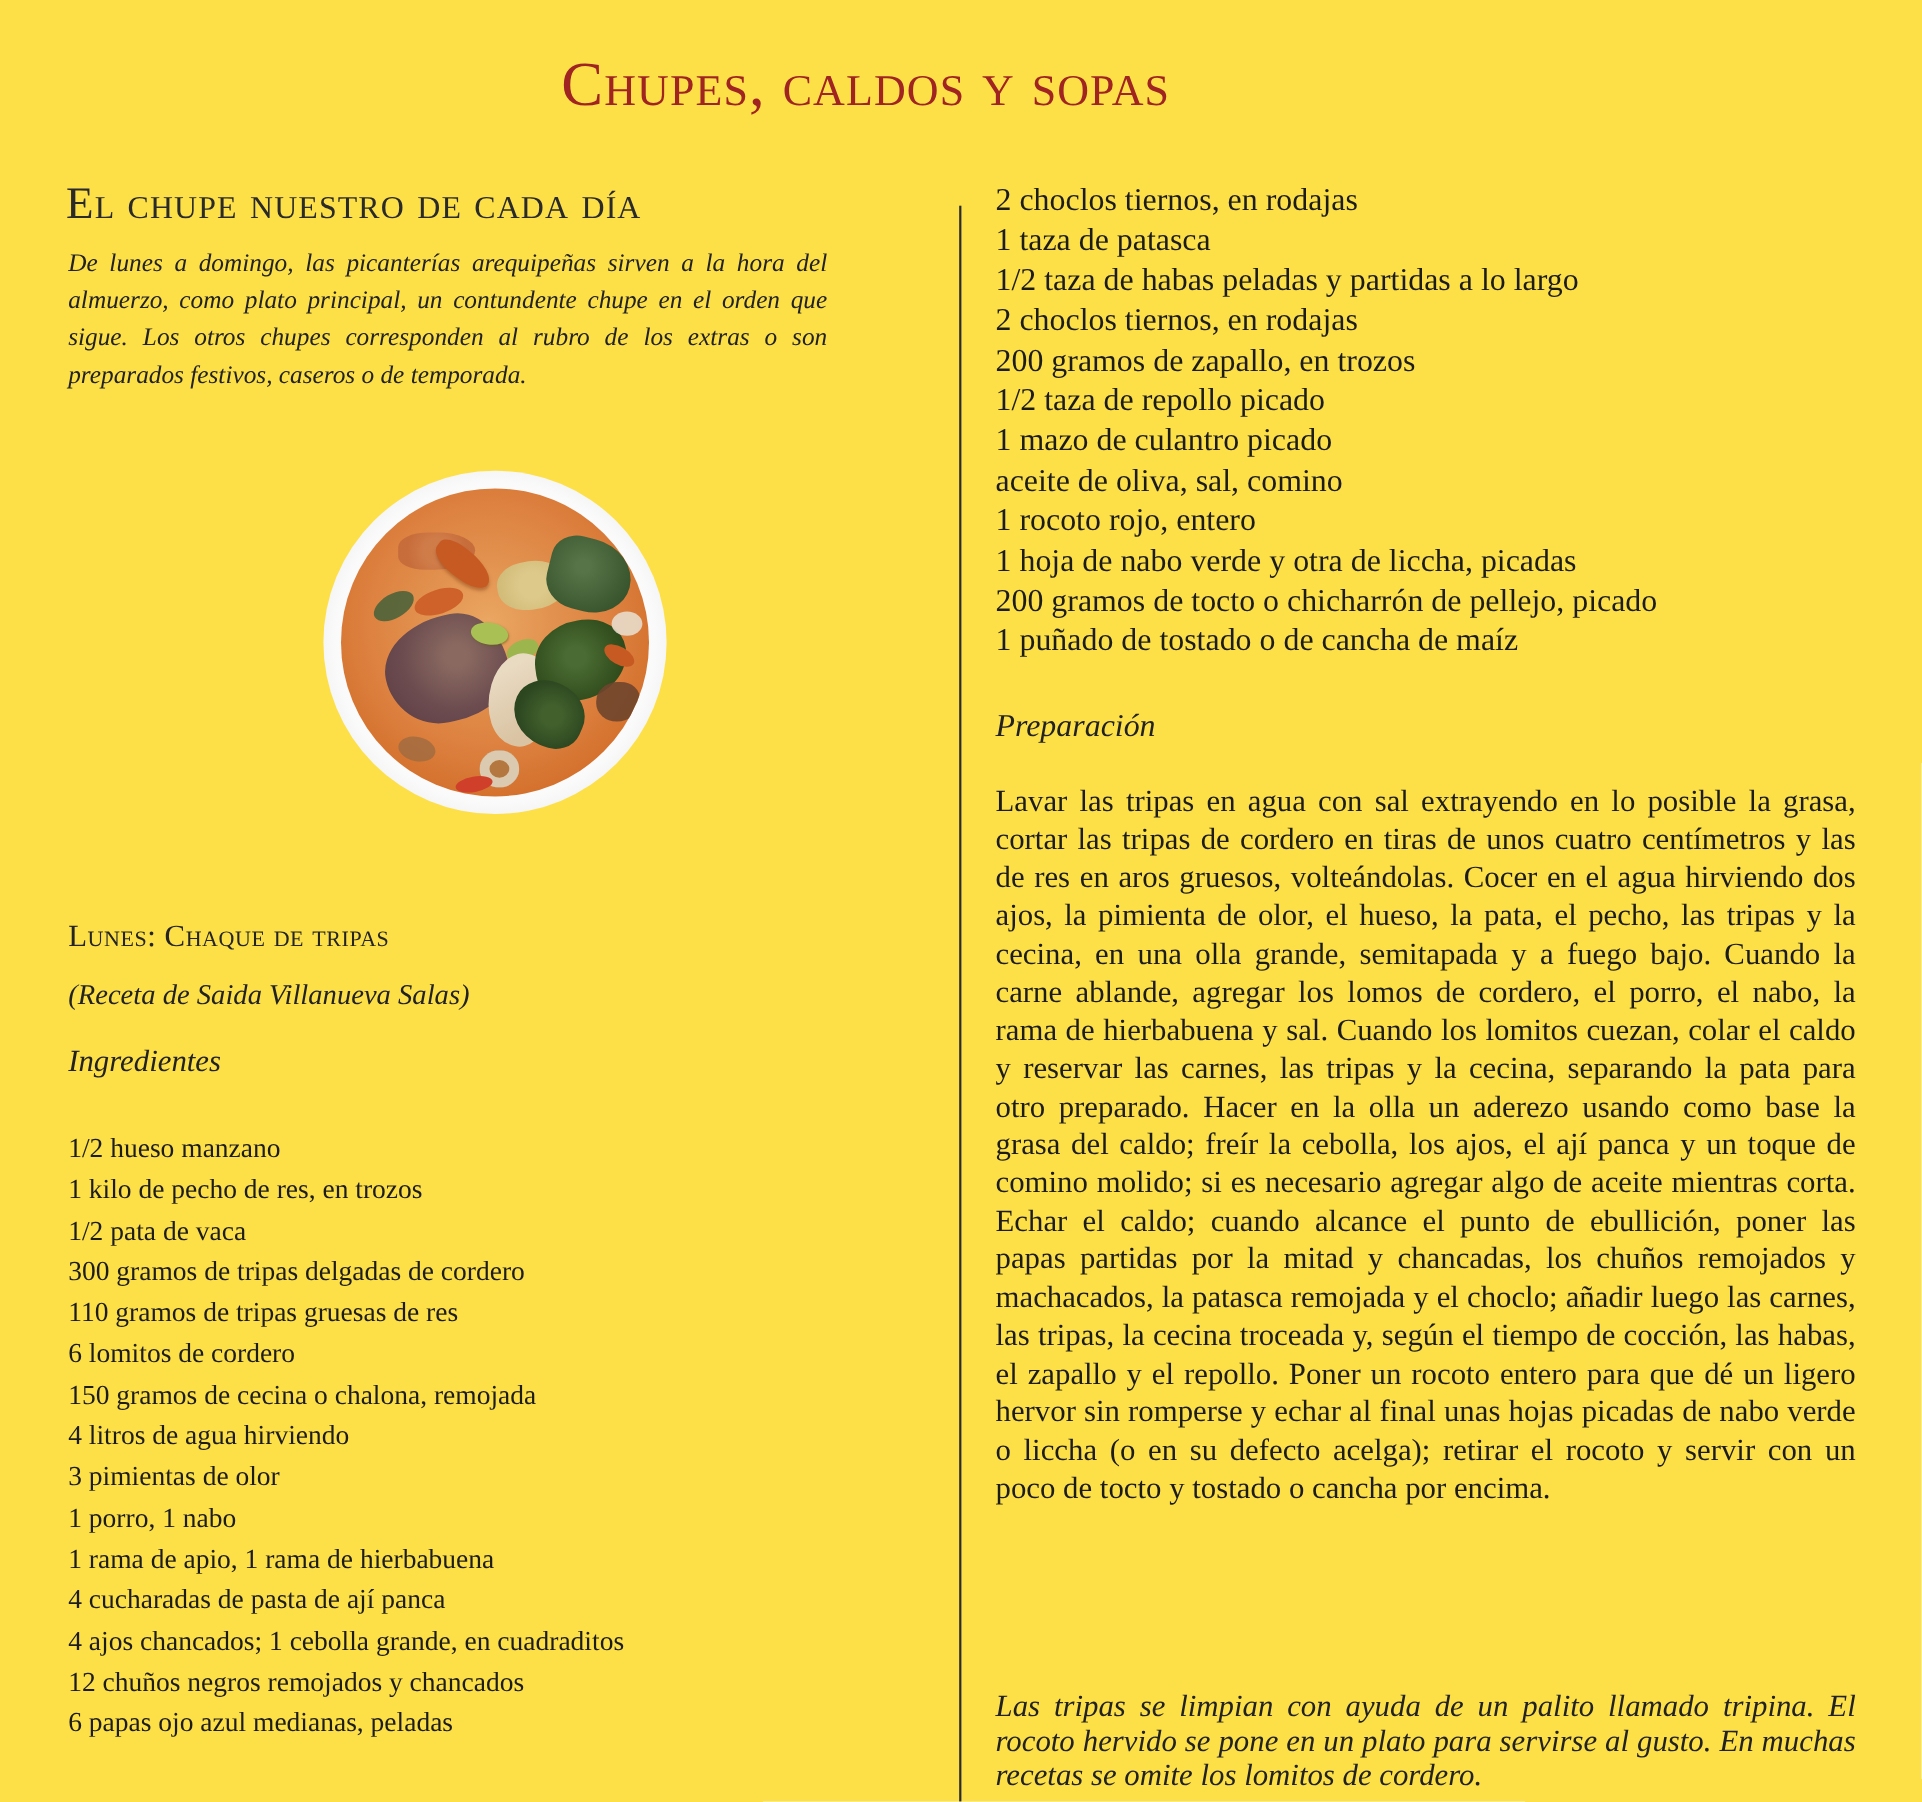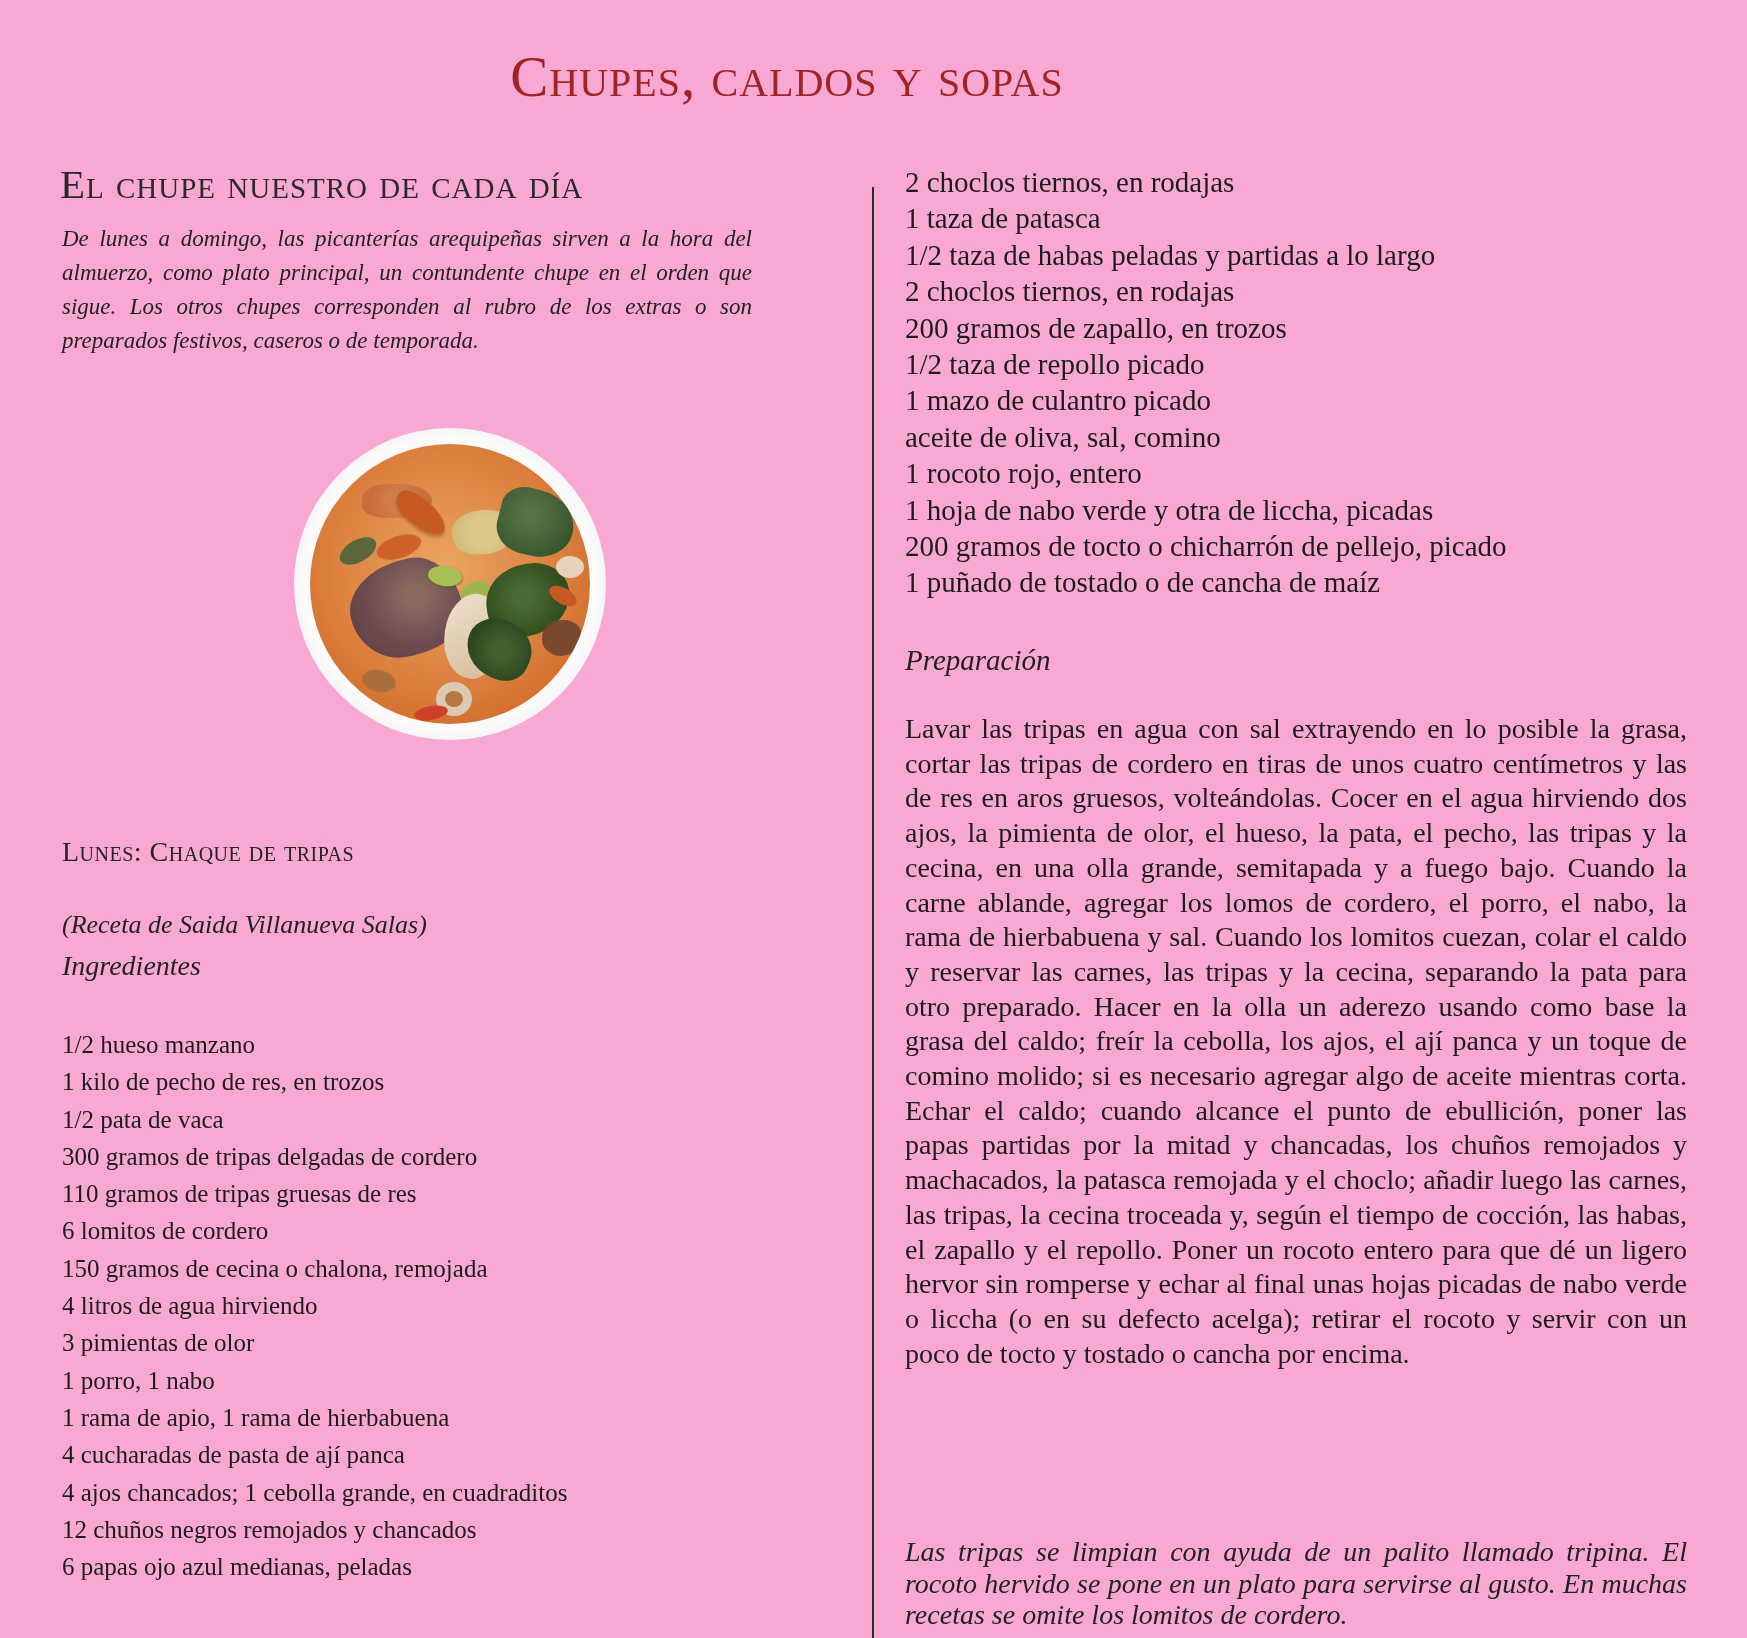--- a/index.html
+++ b/index.html
@@ -1,20 +1,20 @@
 <!DOCTYPE html>
 <html lang="es"><head>
 <meta charset="utf-8">
 <style>
   html,body{margin:0;padding:0;background:#ffffff;}
   .page{
     position:relative;
     width:1747px;
     height:1638px;
-    background:#f9a8d4;
+    background:#fde047;
     overflow:hidden;
     font-family:"Liberation Serif","DejaVu Serif",serif;
     color:#1c1c1c;
   }
   
   .title-band{
     position:absolute; left:0; top:46px; width:1574px;
     text-align:center;
   }
   .page-title{
@@ -78,21 +78,20 @@
     font-variant:small-caps;
     font-size:28px;
     letter-spacing:.5px;
     color:#242424;
   }
   .recipe-credit{
     position:absolute; left:62px; top:890px;
     font-style:italic;
     font-size:26px;
     color:#222;
-    margin-top:20px;
   }
   .ingredients-label{
     position:absolute; left:62px; top:950px;
     font-style:italic;
     font-size:28px;
     color:#222;
   }
   .left-ingredients{
     position:absolute; left:62px; top:1026px; width:760px;
     font-size:25px;

